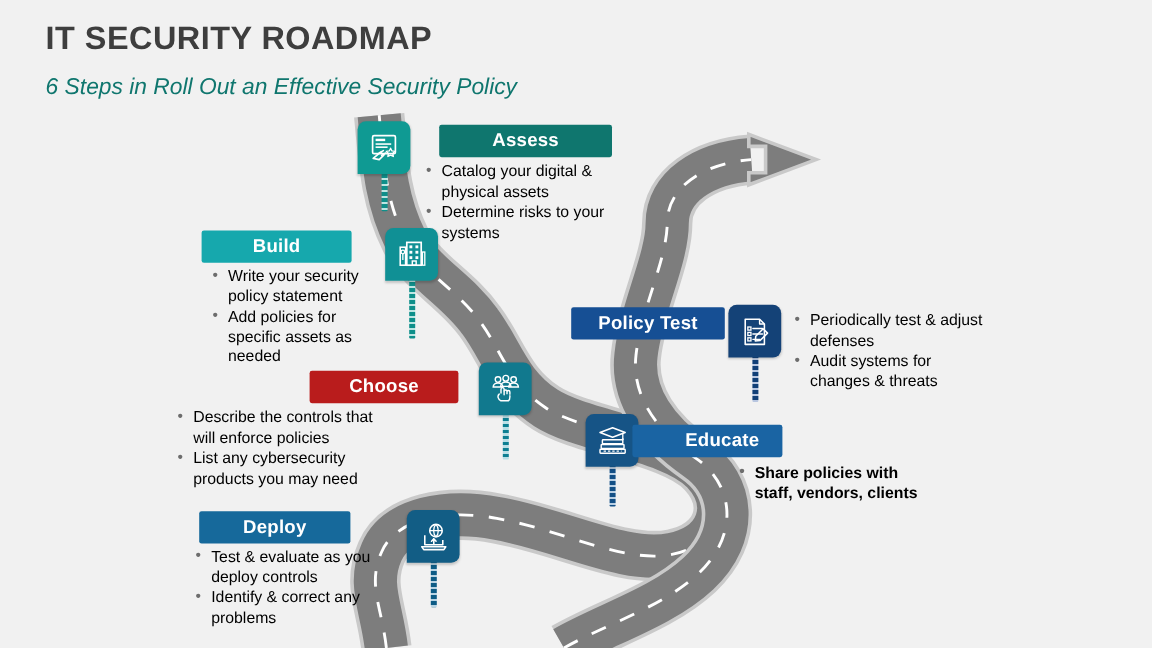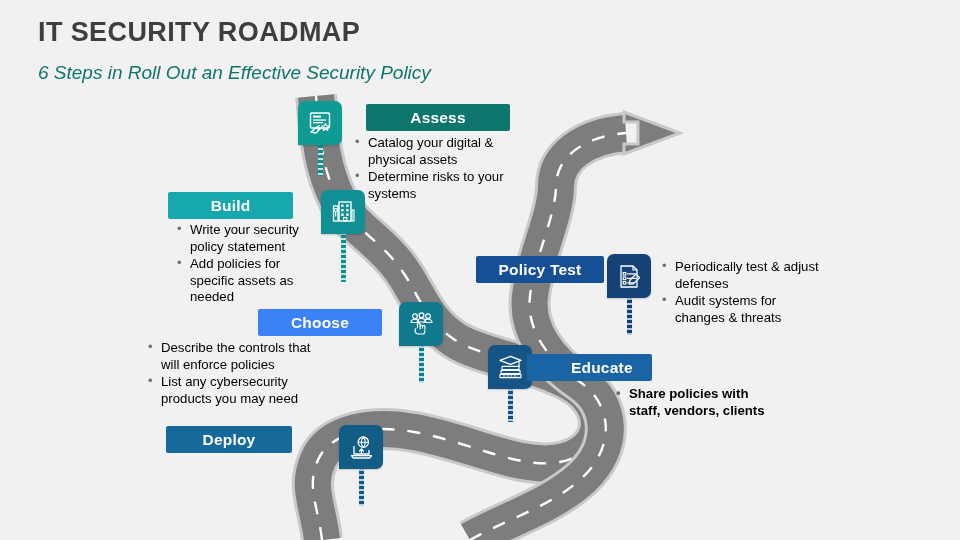--- a/index.html
+++ b/index.html
@@ -206,21 +206,21 @@
         <circle cx="20" cy="5.2" r="2.3" fill="none" stroke="#fff" stroke-width="1.2"></circle>
         <path d="M3 11.5 a4 3.4 0 0 1 8 0 z" fill="none" stroke="#fff" stroke-width="1.2"></path>
         <path d="M9.2 11 a4.3 3.7 0 0 1 8.6 0 z" fill="none" stroke="#fff" stroke-width="1.2"></path>
         <path d="M16 11.5 a4 3.4 0 0 1 8 0 z" fill="none" stroke="#fff" stroke-width="1.2"></path>
         <path d="M9.5 16.5 v-3.2 a1.3 1.3 0 0 1 2.6 0 v4.6" fill="none" stroke="#fff" stroke-width="1.2" stroke-linecap="round"></path>
         <path d="M12.1 15.2 a1.2 1.2 0 0 1 2.4 0 v2.4 M14.5 15.6 a1.2 1.2 0 0 1 2.4 0 v2.3" fill="none" stroke="#fff" stroke-width="1.2"></path>
         <path d="M8 17.4 c-1.8 1.5 -1 4.6 1.4 5.6 h6.2 c1.4 -.9 1.4 -2.6 1.3 -4.2" fill="none" stroke="#fff" stroke-width="1.2" stroke-linecap="round"></path>
       </svg>
     </div>
   </div>
-  <div class="banner center" style="left:258px;top:309px;width:124px;background:#3b82f6;">
+  <div class="banner center" style="left:258px;top:309px;width:124px;background:#b91c1c;">
     <span>Choose</span>
   </div>
   <div class="bullets" style="left:148px;top:340px;width:175px;">
     <ul>
       <li>Describe the controls that will enforce policies</li>
       <li>List any cybersecurity products you may need</li>
     </ul>
   </div>
 
   <div class="marker">
@@ -230,20 +230,26 @@
         <circle cx="15.3" cy="8.2" r="5.2" fill="none" stroke="#fff" stroke-width="1.3"></circle>
         <path d="M15.3 3 c-2.6 2.6 -2.6 7.8 0 10.4 M15.3 3 c2.6 2.6 2.6 7.8 0 10.4 M10.1 8.2 h10.4" fill="none" stroke="#fff" stroke-width="1.1"></path>
         <path d="M6 12 v8 h15 v-4" fill="none" stroke="#fff" stroke-width="1.3" stroke-linejoin="round"></path>
         <path d="M3.5 21.6 h20 l-1.6 2.4 h-16.8 z" fill="none" stroke="#fff" stroke-width="1.3" stroke-linejoin="round"></path>
         <path d="M13.5 19.4 v-4 M13.5 15 l-1.9 2 M13.5 15 l1.9 2" fill="none" stroke="#fff" stroke-width="1.3" stroke-linecap="round" stroke-linejoin="round"></path>
       </svg>
     </div>
   </div>
   <div class="banner center" style="left:166px;top:426px;width:126px;background:#16699b;">
     <span>Deploy</span>
+  </div>
+  <div class="bullets" style="left:163px;top:456px;width:160px;">
+    <ul>
+      <li>Test &amp; evaluate as you deploy controls</li>
+      <li>Identify &amp; correct any problems</li>
+    </ul>
   </div>
 
   <div class="marker">
     <div class="post" style="left:508px;top:386px;height:36px;background:repeating-linear-gradient(#124f86 0 3px,#b8cfe4 3px 5px);"></div>
     <div class="tile" style="left:488px;top:345px;background:#165486;">
       <svg width="27" height="27" viewBox="0 0 27 27">
         <path d="M13.5 2.4 L24 6.4 L13.5 10.4 L3 6.4 Z" fill="none" stroke="#fff" stroke-width="1.3" stroke-linejoin="round"></path>
         <path d="M22 7.2 v4.2" stroke="#fff" stroke-width="1.1" stroke-linecap="round"></path>
         <circle cx="22" cy="12.1" r="0.9" fill="#fff"></circle>
         <rect x="5" y="12.4" width="17" height="3.3" rx="0.6" fill="none" stroke="#fff" stroke-width="1.2"></rect>

